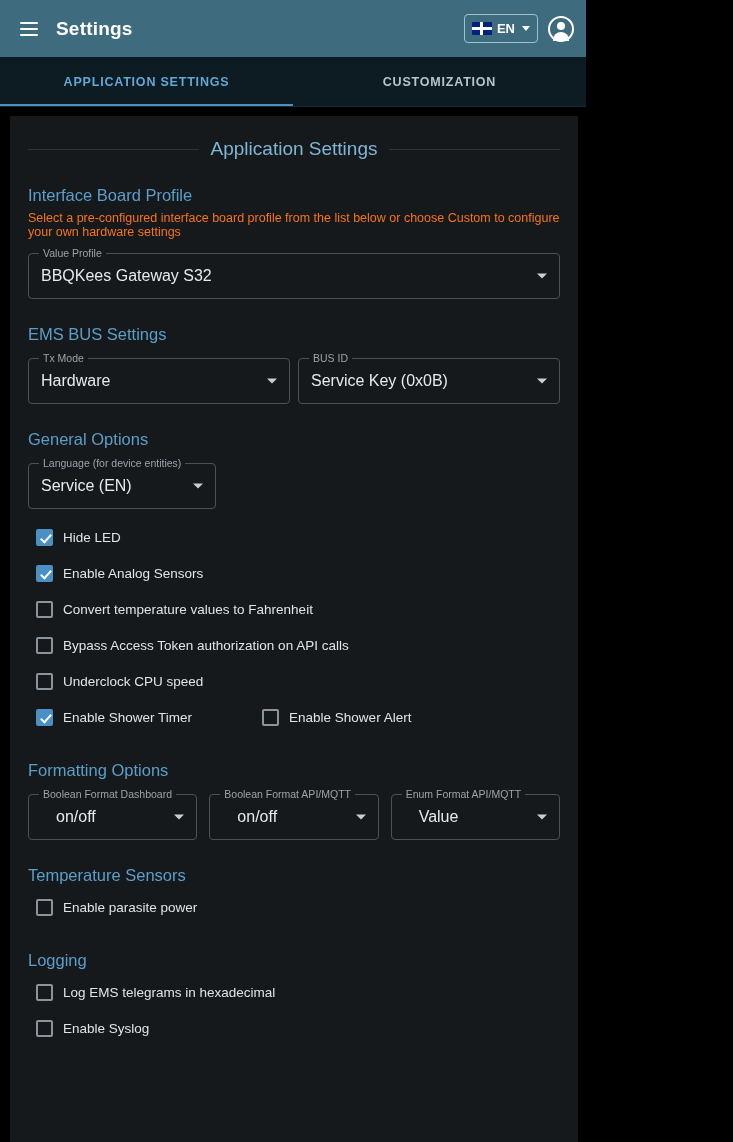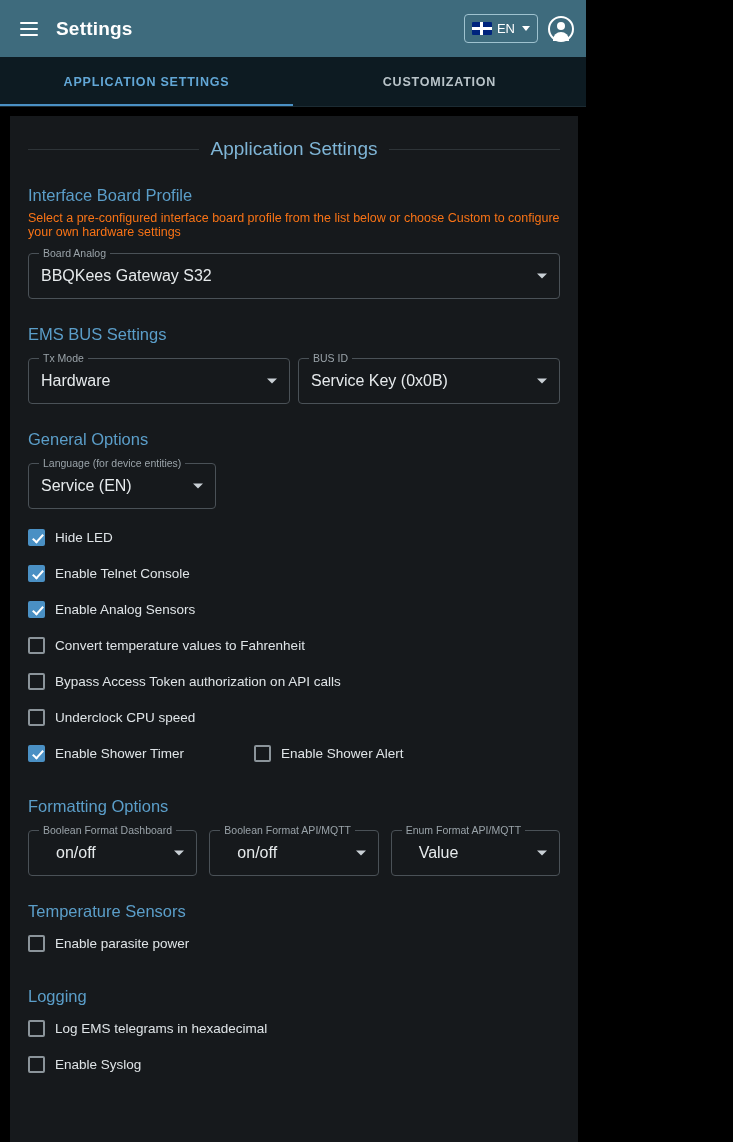--- a/index.html
+++ b/index.html
@@ -40,20 +40,21 @@
   }
   .lang-btn {
     border: 1px solid #9fc2cf;
     border-radius: 4px;
     height: 29px;
     display: flex; align-items: center; gap: 5px;
     padding: 0 7px;
     font-size: 13px; color: #fff;
     background: transparent;
     cursor: pointer;
+    font-weight: bold;
   }
   .flag {
     width: 20px; height: 13px; position: relative; border-radius: 1px; overflow: hidden;
     background: #00247d; display: inline-block;
   }
   .flag:before {
     content: ""; position: absolute; left: 0; top: 5px; width: 20px; height: 3px; background: #fff;
   }
   .flag:after {
     content: ""; position: absolute; left: 8.5px; top: 0; width: 3px; height: 13px; background: #fff;
@@ -142,21 +143,21 @@
   }
   .row2 { display: flex; gap: 8px; }
   .row2 .field { flex: 1; }
   .row3 { display: flex; gap: 12px; }
   .row3 .field { flex: 1; padding-left: 27px; }
   .field.narrow { width: 188px; }
   
   .check-row {
     display: flex; align-items: center; gap: 10px;
     height: 36px;
-    margin-left: 0;
+    margin-left: 8px;
   }
   .cb {
     width: 17px; height: 17px; border-radius: 2px;
     border: 2px solid #8b949a; background: transparent;
     position: relative; flex: 0 0 auto; cursor: pointer;
   }
   .cb.checked { background: #4a90c4; border-color: #4a90c4; }
   .cb.checked:after {
     content: ""; position: absolute; left: 5px; top: 1px;
     width: 4px; height: 9px; border: solid #fff; border-width: 0 2px 2px 0;
@@ -202,21 +203,21 @@
     <div class="page-title-wrap">
       <div class="rule"></div>
       <div class="page-title">Application Settings</div>
       <div class="rule"></div>
     </div>
 
     <h3 class="section-title">Interface Board Profile</h3>
     <div class="section-note">Select a pre-configured interface board profile from the list below or choose Custom to configure your own hardware settings</div>
 
     <div class="field">
-      <span class="field-label">Board Analog</span>
+      <span class="field-label">Value Profile</span>
       <span class="field-value">BBQKees Gateway S32</span>
       <span class="caret"></span>
     </div>
 
     <h3 class="section-title">EMS BUS Settings</h3>
     <div class="row2">
       <div class="field">
         <span class="field-label">Tx Mode</span>
         <span class="field-value">Hardware</span>
         <span class="caret"></span>
@@ -232,24 +233,20 @@
     <div class="field narrow">
       <span class="field-label">Language (for device entities)</span>
       <span class="field-value">Service (EN)</span>
       <span class="caret"></span>
     </div>
 
     <div style="margin-top:10px">
       <div class="check-row">
         <span class="cb checked"></span>
         <span class="cb-label">Hide LED</span>
-      </div>
-      <div class="check-row">
-        <span class="cb checked"></span>
-        <span class="cb-label">Enable Telnet Console</span>
       </div>
       <div class="check-row">
         <span class="cb checked"></span>
         <span class="cb-label">Enable Analog Sensors</span>
       </div>
       <div class="check-row">
         <span class="cb"></span>
         <span class="cb-label">Convert temperature values to Fahrenheit</span>
       </div>
       <div class="check-row">

